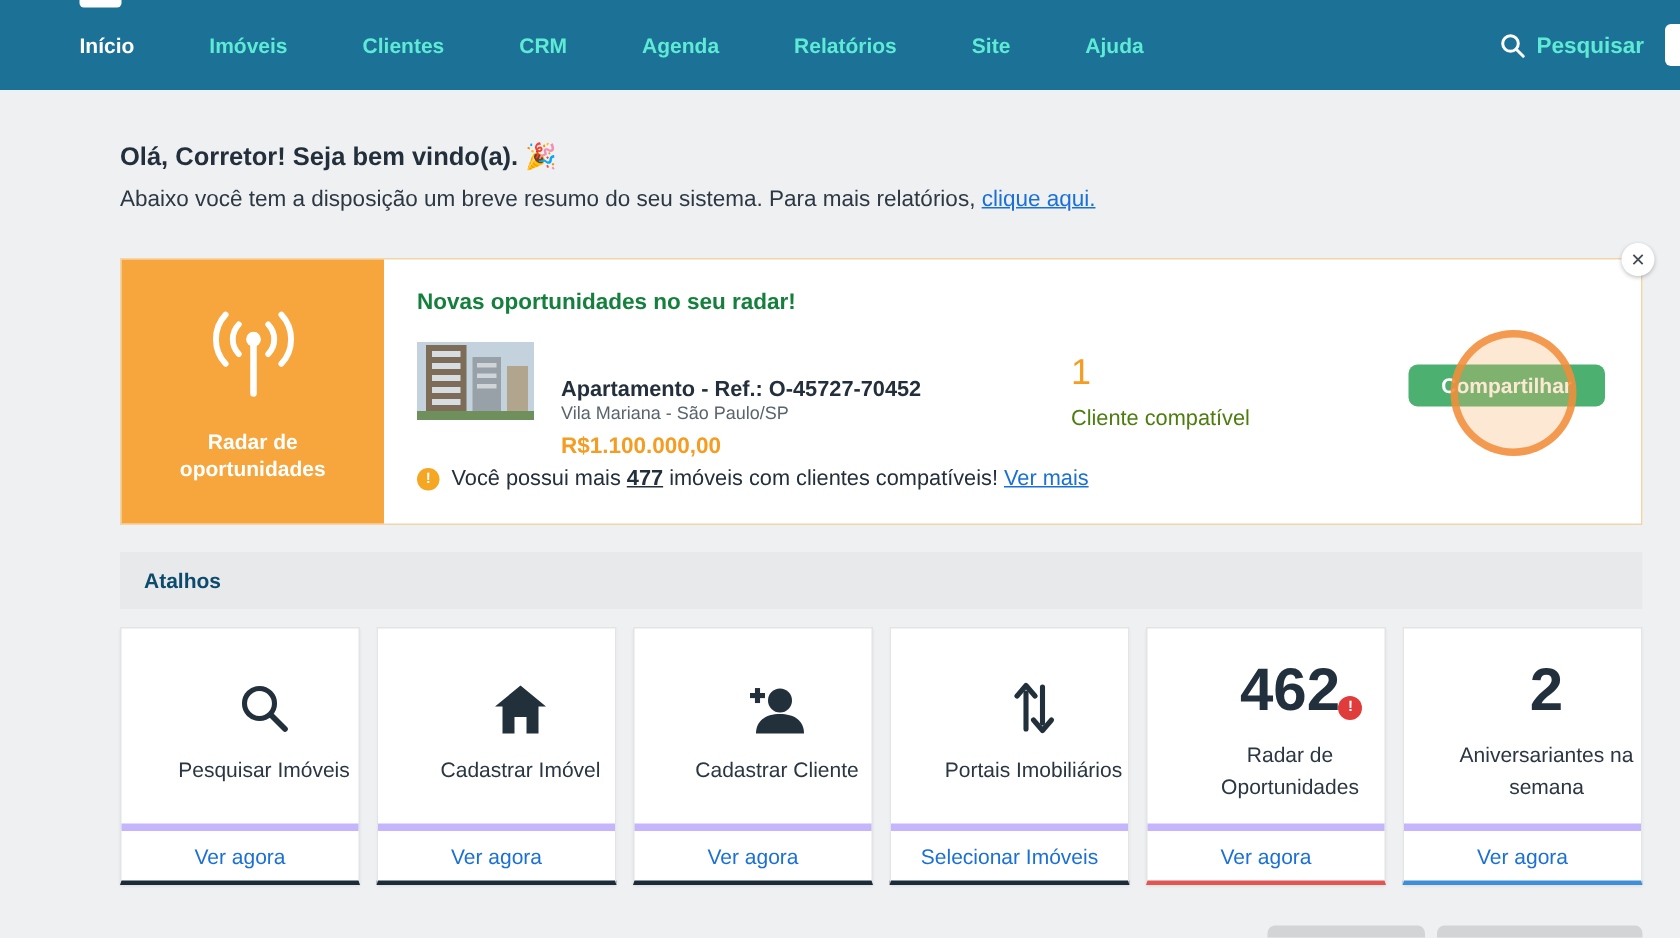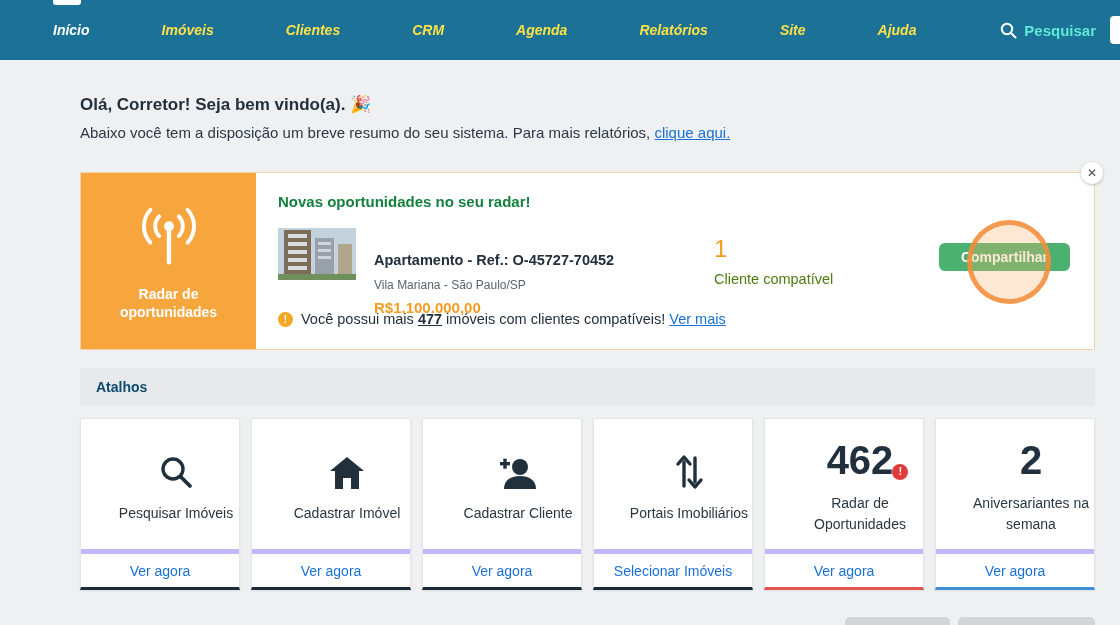--- a/index.html
+++ b/index.html
@@ -2,43 +2,43 @@
 <html><head>
 <meta charset="utf-8">
 <style>
   * { margin:0; padding:0; box-sizing:border-box; }
   html,body { width:1120px; height:625px; overflow:hidden; }
   body { font-family:"Liberation Sans", sans-serif; background:#eef0f2; position:relative; }
 
   
   .topnav { position:absolute; top:0; left:0; width:1120px; height:60px; background:#1b7296; display:flex; align-items:center; }
   .active-indicator { position:absolute; top:0; left:53px; width:28px; height:5px; background:#ffffff; border-radius:0 0 3px 3px; }
-  .nav-items { display:flex; align-items:center; gap:72px; padding-left:53px;font-style:italic; }
-  .nav-item { font-size:14px; font-weight:bold; color:#fde047; cursor:pointer; text-decoration:none; white-space:nowrap; }
+  .nav-items { display:flex; align-items:center; gap:50px; padding-left:53px; }
+  .nav-item { font-size:14px; font-weight:bold; color:#5eead4; cursor:pointer; text-decoration:none; white-space:nowrap; }
   .nav-item.active { color:#ffffff; }
   .nav-search { position:absolute; right:24px; top:0; height:60px; display:flex; align-items:center; gap:7px; color:#5eead4; font-size:15px; font-weight:bold; cursor:pointer; }
   .nav-edge { position:absolute; right:0; top:16px; width:10px; height:28px; background:#ffffff; border-radius:4px 0 0 4px; cursor:pointer; }
 
   
   main { position:absolute; top:60px; left:0; width:1120px; padding:34px 0 0 80px; }
   .greeting-title { font-size:17px; font-weight:bold; color:#232f3b; }
   .greeting-sub { margin-top:9px; font-size:15px; color:#2c3843; }
   .link { color:#1a70d6; text-decoration:underline; cursor:pointer; }
 
   
   .radar-card { position:relative; margin-top:31px; width:1015px; height:178px; background:#ffffff; border:1px solid #f1d4a8; display:flex; }
   .radar-side { width:175px; background:#f6a63d; color:#ffffff; display:flex; flex-direction:column; align-items:center; justify-content:center; gap:14px; }
   .radar-side-label { font-size:14px; font-weight:bold; text-align:center; line-height:1.3; width:120px; }
   .radar-content { flex:1; position:relative; padding:20px 24px 0 22px; }
   .radar-headline { font-size:15px; font-weight:bold; color:#15803d; }
   .prop-row { display:flex; margin-top:18px; }
   .prop-thumb { width:78px; height:52px; overflow:hidden; flex:none; }
   .prop-info { margin-left:18px; }
   .prop-title { font-size:14.5px; font-weight:bold; color:#232f3b;margin-top:24px; }
-  .prop-loc { font-size:12px; color:#5a646d; margin-top:10px; }
+  .prop-loc { font-size:12px; color:#5a646d; margin-top:0; }
   .prop-price { font-size:15px; font-weight:bold; color:#f59d22; margin-top:7px; }
   .match { position:absolute; left:458px; top:62px; }
   .match-count { font-size:24px; color:#f59d22; }
   .match-label { font-size:14.5px; color:#4d7c0f; margin-top:8px; }
   .share-btn { position:absolute; right:24px; top:70px; background:#4cb070; color:#ffffff; border:none; border-radius:6px; padding:6px 22px; font-size:14px; font-weight:bold; font-family:inherit; cursor:pointer; }
   .click-ring { position:absolute; left:711px; top:47px; width:84px; height:84px; border-radius:50%; border:5px solid rgba(242,140,56,0.85); background:rgba(248,182,110,0.30); pointer-events:none; }
   .radar-more { position:absolute; left:22px; bottom:22px; display:flex; align-items:center; gap:8px; font-size:14.5px; color:#232f3b; }
   .info-dot { width:15px; height:15px; border-radius:50%; background:#f5a623; color:#ffffff; font-size:10px; font-weight:bold; display:flex; align-items:center; justify-content:center; flex:none; }
   .more-count { font-weight:bold; text-decoration:underline; }
   .close-btn { position:absolute; top:-11px; right:-9px; width:22px; height:22px; border-radius:50%; background:#ffffff; box-shadow:0 1px 3px rgba(0,0,0,0.25); color:#444c53; font-size:12px; display:flex; align-items:center; justify-content:center; cursor:pointer; }

